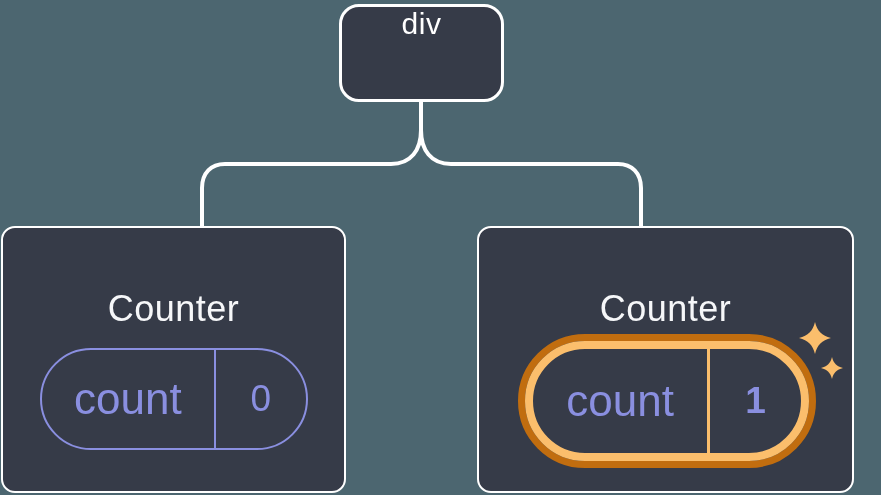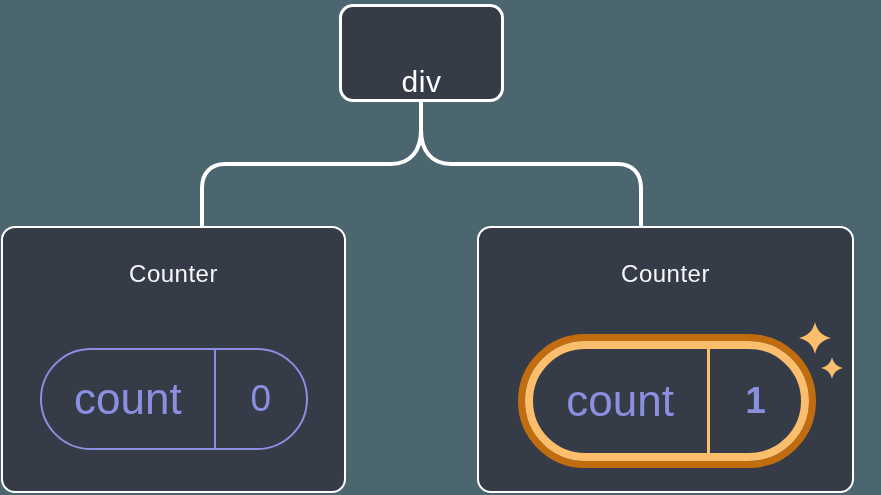--- a/index.html
+++ b/index.html
@@ -36,49 +36,49 @@
     stroke-width: 4;
     stroke-linecap: round;
     stroke-linejoin: round;
   }
   .root-node {
     position: absolute;
     left: 339px; top: 4px;
     width: 165px; height: 98px;
     background: var(--node-fill);
     border: 3px solid var(--node-border);
-    border-radius: 14px;
+    border-radius: 20px;
     display: flex;
-    align-items: flex-end;
+    align-items: flex-start;
     justify-content: center;
   }
   .root-node-label {
     color: #ffffff;
     font-size: 30px;
     font-weight: 400;
     letter-spacing: 0.5px;
   }
   .card {
     position: absolute;
     top: 226px;
     height: 267px;
     background: var(--node-fill);
     border: 2.5px solid var(--node-border);
     border-radius: 14px;
   }
   .card-left  { left: 1px;   width: 345px; }
   .card-right { left: 477px; width: 377px; }
   .card-title {
     position: absolute;
-    top: 32px;
+    top: 60px;
     left: 0;
     width: 100%;
     text-align: center;
     color: var(--title-text);
-    font-size: 24px;
+    font-size: 36px;
     font-weight: 500;
     letter-spacing: 0.5px;
   }
   
   .state-pill {
     display: flex;
     align-items: stretch;
     overflow: hidden;
   }
   .pill-plain {

